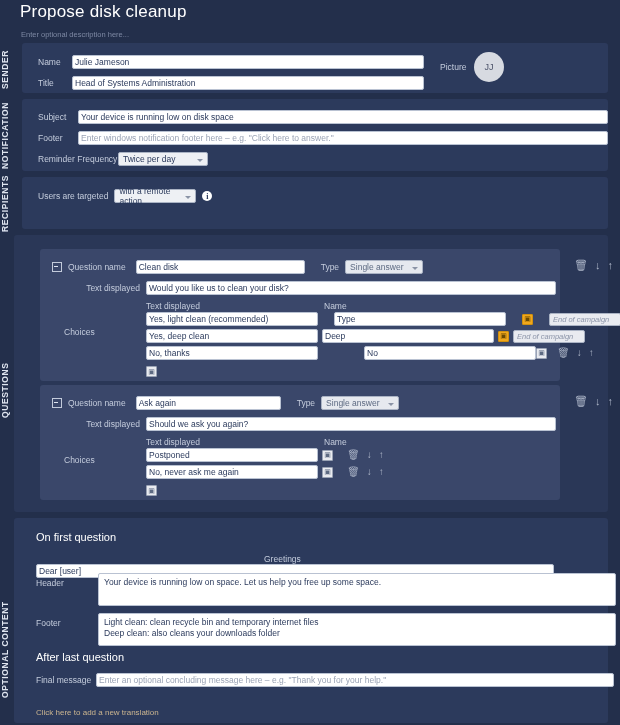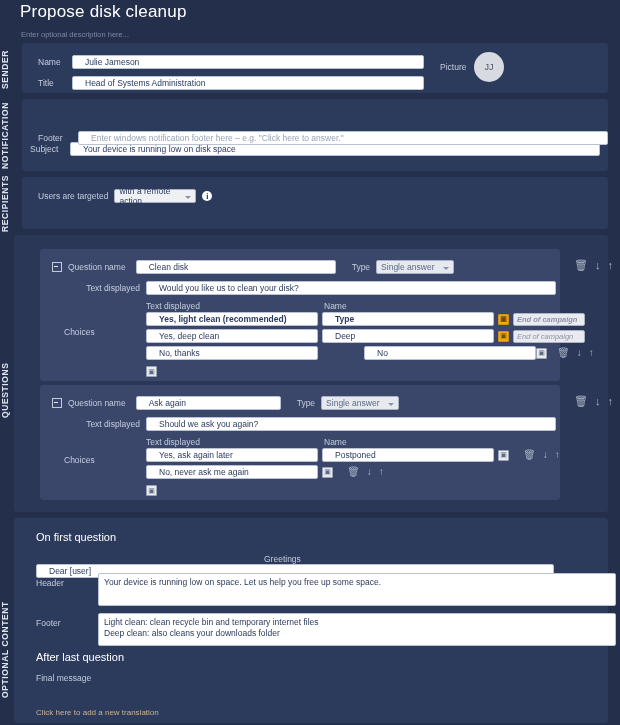--- a/index.html
+++ b/index.html
@@ -9,21 +9,21 @@
     font-family:"Liberation Sans", sans-serif;
     color:#e8ecf4;
     overflow:hidden;
     position:relative;
   }
   
   .inp{
     background:#ffffff;color:#2b3a5c;
     border:1px solid #b9c2d2;border-radius:2px;
     font-family:"Liberation Sans", sans-serif;font-size:8.5px;
-    padding:2px 12px;box-sizing:border-box;height:14px;line-height:10px;
+    padding:2px 2px;box-sizing:border-box;height:14px;line-height:10px;
     display:flex;align-items:center;
   }
   .inp.ph{color:#9aa3b5;}
   .inp.ta{height:auto;display:block;line-height:11px;padding:3px 5px;}
   .sel{
     background:#e6e9ef;color:#5d6a82;
     border:1px solid #aab3c4;border-radius:2px;
     font-size:8.5px;height:14px;box-sizing:border-box;
     padding:0 14px 0 4px;display:flex;align-items:center;position:relative;
   }
@@ -127,61 +127,65 @@
     <div class="lbl" style="width:34px;">Title</div>
     <div class="inp" style="width:352px;">Head of Systems Administration</div>
   </div>
   <div class="lbl" style="position:absolute;left:418px;top:19px;">Picture</div>
   <div class="avatar" style="position:absolute;left:452px;top:9px;">
     <span>JJ</span>
   </div>
 </div>
 
 <div class="panel" id="notif-panel">
-  <div class="row" style="position:absolute;left:8px;top:11px;margin-top:32px;">
+  <div class="row" style="position:absolute;left:16px;top:11px;">
     <div class="lbl" style="width:40px;">Subject</div>
     <div class="inp" style="width:530px;">Your device is running low on disk space</div>
   </div>
   <div class="row" style="position:absolute;left:16px;top:32px;">
     <div class="lbl" style="width:40px;">Footer</div>
     <div class="inp ph" style="width:530px;">Enter windows notification footer here – e.g. "Click here to answer."</div>
+  </div>
+  <div class="row" style="position:absolute;left:16px;top:53px;">
+    <div class="lbl" style="width:80px;">Reminder Frequency</div>
+    <div class="sel active" style="width:90px;">Twice per day</div>
   </div>
 </div>
 
 <div class="panel" id="recip-panel">
   <div class="row" style="position:absolute;left:16px;top:12px;gap:6px;">
     <div class="lbl">Users are targeted</div>
     <div class="sel active" style="width:82px;">with a remote action</div>
     <div class="info-i">i</div>
   </div>
 </div>
 
 <div id="questions-wrap">
 
   <div class="qblock" style="top:14px;height:132px;">
     <div class="row" style="position:absolute;left:12px;top:11px;gap:6px;">
       <span class="collapse-box"></span>
       <span class="lbl">Question name</span>
-      <div class="inp" style="width:200px;margin-left:4px;">Clean disk</div>
+      <div class="inp" style="width:169px;margin-left:4px;">Clean disk</div>
       <span class="lbl" style="margin-left:10px;">Type</span>
       <div class="sel" style="width:78px;">Single answer</div>
     </div>
     <div class="row" style="position:absolute;left:12px;top:32px;">
       <span class="lbl" style="width:88px;text-align:right;padding-right:6px;">Text displayed</span>
       <div class="inp" style="width:410px;">Would you like us to clean your disk?</div>
     </div>
     <div style="position:absolute;left:106px;top:52px;">
       <div class="row">
         <span class="lbl" style="width:178px;">Text displayed</span>
         <span class="lbl">Name</span>
       </div>
     </div>
     <span class="lbl" style="position:absolute;left:24px;top:78px;">Choices</span>
 
-    <div class="row" style="position:absolute;left:106px;top:63px;gap:4px;font-weight:bold;">
+    <div class="row" style="position:absolute;left:106px;top:63px;gap:16px;">
       <div class="inp" style="width:172px;">Yes, light clean (recommended)</div>
       <div class="inp" style="width:172px;">Type</div>
       <span class="sq-btn hot">▣</span>
       <div class="endcamp">End of campaign</div>
     </div>
     <div class="row" style="position:absolute;left:106px;top:80px;gap:4px;">
       <div class="inp" style="width:172px;">Yes, deep clean</div>
       <div class="inp" style="width:172px;">Deep</div>
       <span class="sq-btn hot">▣</span>
       <div class="endcamp">End of campaign</div>
@@ -218,21 +222,20 @@
     </div>
     <div style="position:absolute;left:106px;top:52px;">
       <div class="row">
         <span class="lbl" style="width:178px;">Text displayed</span>
         <span class="lbl">Name</span>
       </div>
     </div>
     <span class="lbl" style="position:absolute;left:24px;top:70px;">Choices</span>
 
     <div class="row" style="position:absolute;left:106px;top:63px;gap:4px;">
-      <div class="inp" style="width:172px;">Yes, ask again later</div>
       <div class="inp" style="width:172px;">Postponed</div>
       <span class="sq-btn">▣</span>
       <span class="mini-icons" style="margin-left:10px;">
         <span class="ic">🗑</span>
         <span class="ic">↓</span>
         <span class="ic">↑</span>
       </span>
     </div>
     <div class="row" style="position:absolute;left:106px;top:80px;gap:4px;">
       <div class="inp" style="width:172px;">No, never ask me again</div>
@@ -271,17 +274,18 @@
     <div class="inp ta" style="width:518px;height:33px;">
       <div>Light clean: clean recycle bin and temporary internet files</div>
       <div>Deep clean: also cleans your downloads folder</div>
     </div>
   </div>
 
   <div class="sect-h" style="position:absolute;left:22px;top:133px;">After last question</div>
 
   <div class="row" style="position:absolute;left:22px;top:155px;">
     <span class="lbl" style="width:60px;">Final message</span>
+    <div class="inp ph" style="width:518px;">Enter an optional concluding message here – e.g. "Thank you for your help."</div>
   </div>
 
   <div id="translations-title" style="position:absolute;left:22px;top:177px;">Translations</div>
   <div id="translations-link" style="position:absolute;left:22px;top:190px;">Click here to add a new translation</div>
 </div>
 
 </body></html>

